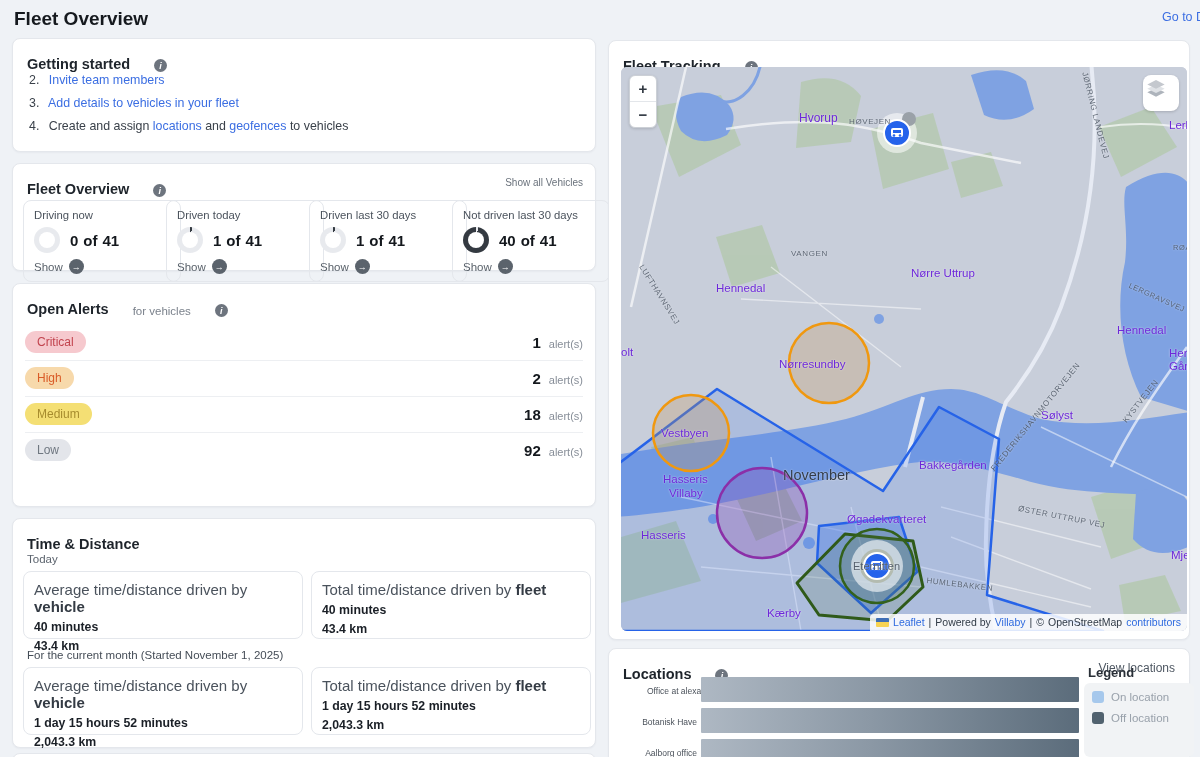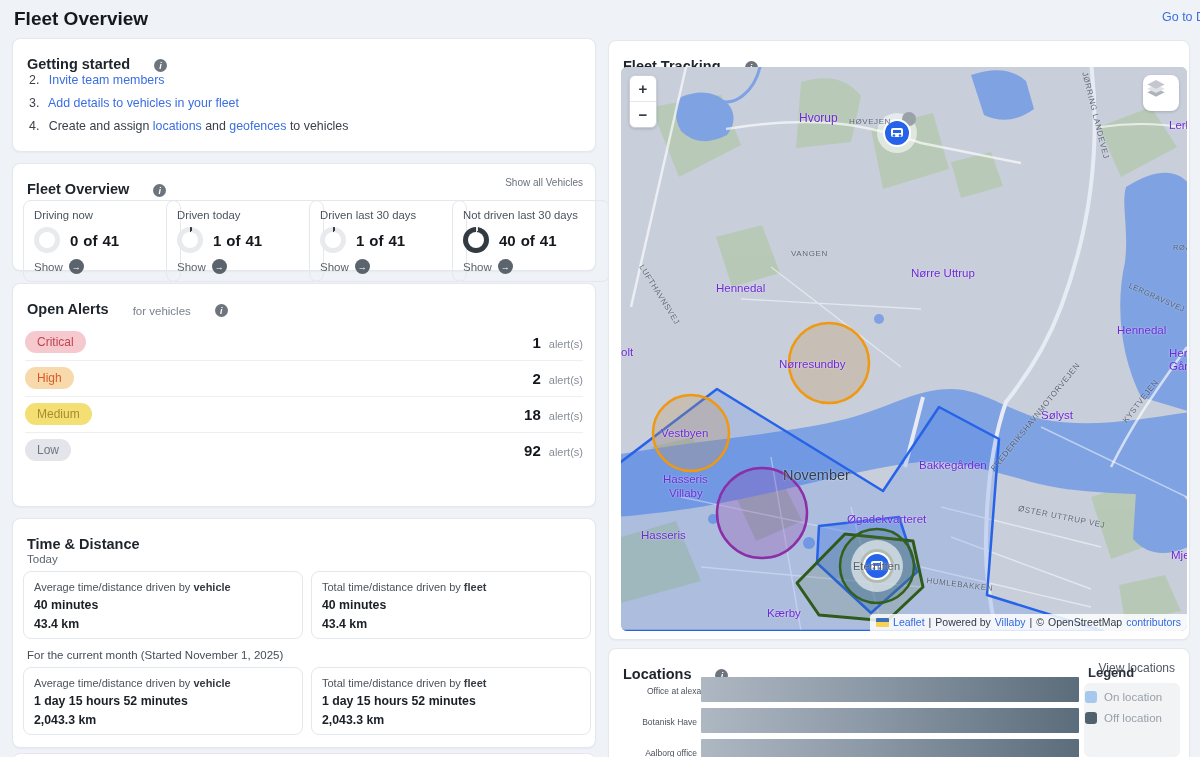--- a/index.html
+++ b/index.html
@@ -43,21 +43,21 @@
   .b-critical{background:#f6c9ce;color:#c2444e}
   .b-high{background:#f7d9ab;color:#d95b27}
   .b-medium{background:#f4df74;color:#a78c2e}
   .b-low{background:#e3e5ea;color:#6f7780}
   .cnt{font-size:15px;font-weight:700;color:#14181d}
   .unit{font-size:11px;color:#878e98;margin-left:8px}
   .aright{display:flex;align-items:baseline}
   
   .seclab{position:absolute;left:14px;font-size:11.5px;color:#5c646e}
   .ttile{position:absolute;width:258px;height:48px;border:1px solid #e4e7ec;border-radius:8px;padding:9px 10px}
-  .ttile .cap{font-size:11px;color:#4a525c}
+  .ttile .cap{font-size:15px;color:#4a525c}
   .ttile .cap b{color:#343b44}
   .ttile .v{font-size:12.3px;font-weight:700;color:#1a1f26;margin-top:5px}
   
   #map{position:absolute;left:12px;top:26px;width:566px;height:564px;border-radius:6px;overflow:hidden;
        background:#c8ceda;cursor:grab}
   #map svg{position:absolute;left:0;top:0}
   .ml{position:absolute;font-size:11.5px;color:#6d28d9;white-space:nowrap;text-shadow:0 0 2px rgba(255,255,255,.7)}
   .ml-big{font-size:14.5px;color:#333c49}
   .mr{position:absolute;font-size:8px;letter-spacing:.6px;color:#4b5563;white-space:nowrap;opacity:.85;
       transform-origin:0 0;text-shadow:0 0 2px rgba(255,255,255,.6)}
@@ -71,21 +71,21 @@
           font-size:10.5px;color:#303a46;border-top-left-radius:4px;display:flex;align-items:center;gap:4px;white-space:nowrap}
   .attrib .al{color:#2f6bdf;cursor:pointer}
   .flag{width:13px;height:9px;display:inline-block;border-radius:1px;overflow:hidden}
   .flag .t{height:50%;background:#3f6fb5}.flag .b{height:50%;background:#f7d353}
   
   .viewloc{position:absolute;right:14px;top:12px;font-size:12px;color:#4e5762;cursor:pointer}
   .locrow-label{position:absolute;width:80px;text-align:right;font-size:8.5px;color:#4b525b}
   .locbar{position:absolute;left:92px;width:378px;height:25px;border-radius:1px;cursor:pointer;
           background:linear-gradient(90deg,#aeb8c3 0%,#8b98a5 45%,#5b6c7b 100%)}
   .legend-title{position:absolute;left:479px;top:16px;font-size:13px;font-weight:700;color:#2a3038}
-  .legend-box{position:absolute;left:475px;top:34px;width:94px;height:58px;background:#f1f3f5;border-radius:6px;padding:8px 1px}
+  .legend-box{position:absolute;left:475px;top:34px;width:94px;height:58px;background:#f1f3f5;border-radius:6px;padding:8px 8px}
   .lg-entry{display:flex;align-items:center;gap:7px;font-size:11.5px;color:#99a1ab;margin-bottom:9px}
   .sw{width:12px;height:12px;border-radius:3px;flex:0 0 auto}
 </style>
 </head>
 <body>
 
 <div id="app">
 
   <div class="page-title">Fleet Overview</div>
   <a class="doc-link">Go to Doc</a>

